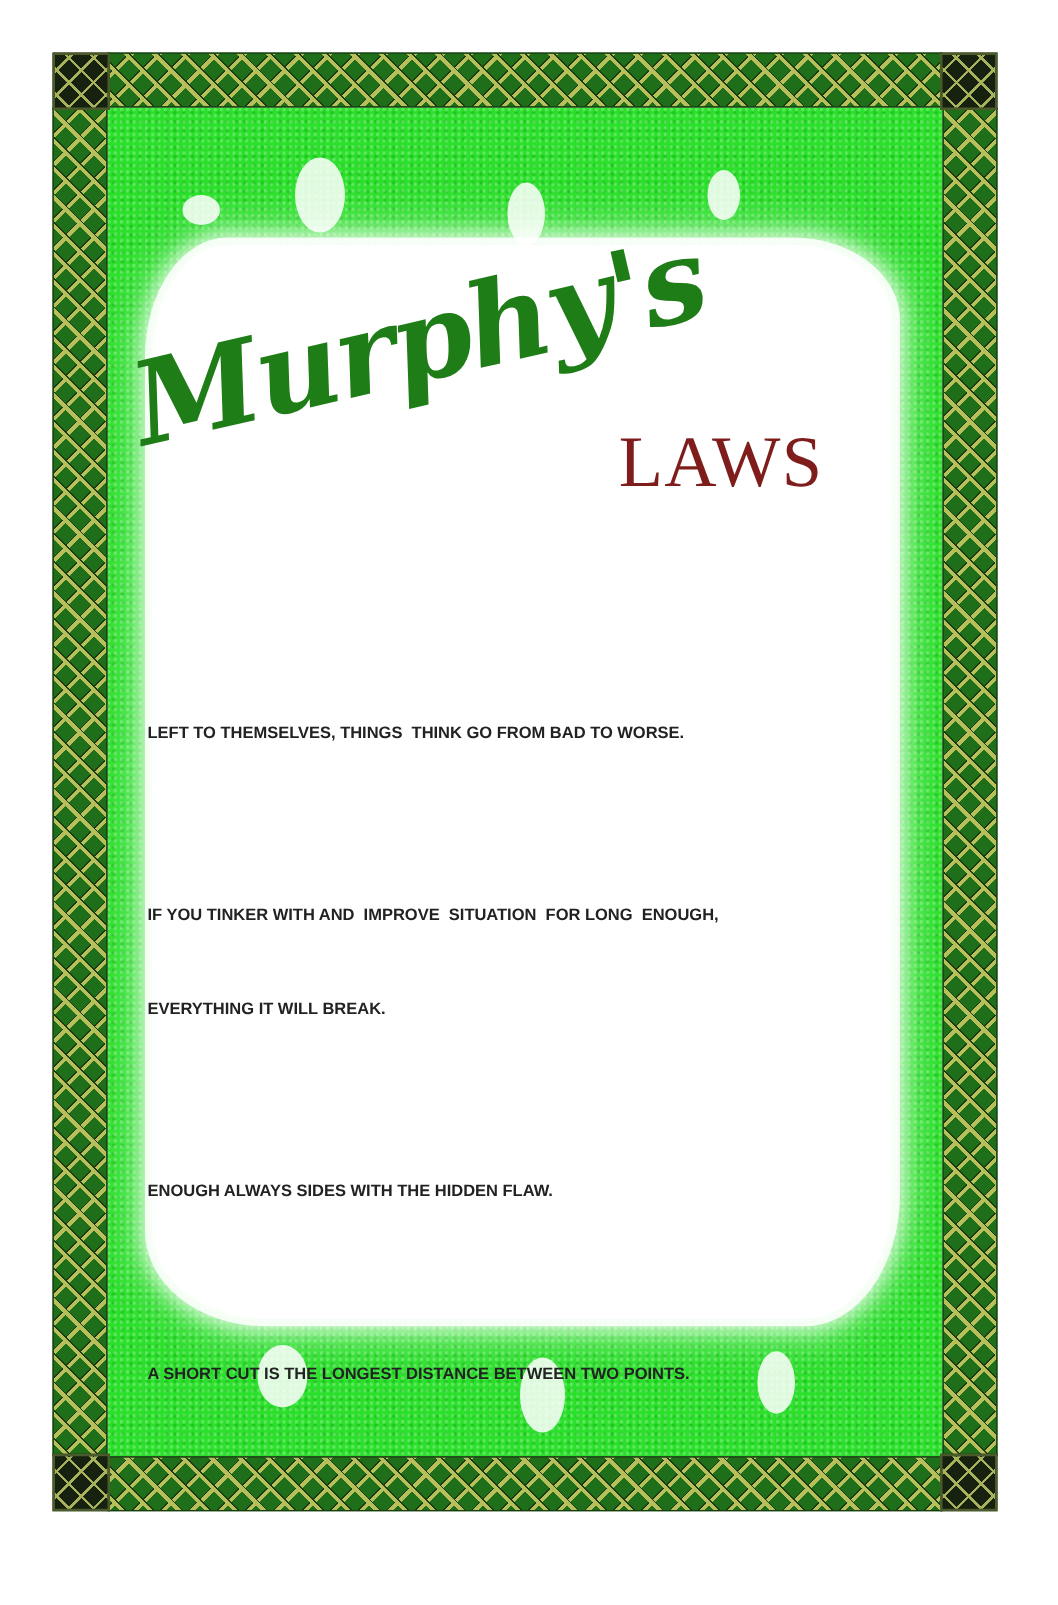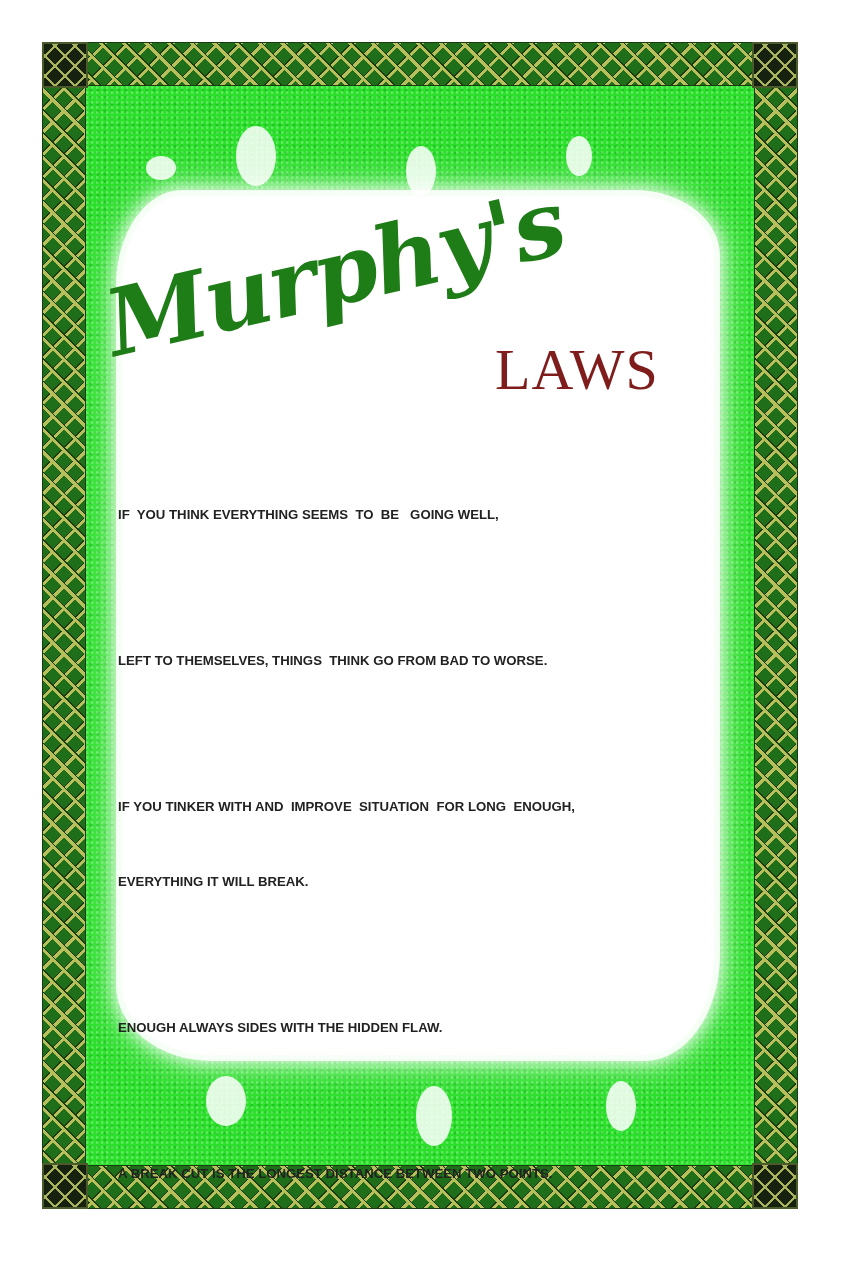--- a/index.html
+++ b/index.html
@@ -143,29 +143,28 @@
   <div class="corner c-br"></div>
 </div>
 
 <div class="title-wrap">
   <div class="title-main">Murphy's</div>
   <div class="title-sub">LAWS</div>
 </div>
 
 <div class="laws">
   <div class="law">
-    <span class="law-line">IF  YOU THINK EVERYTHING SEEMS  TO  BE   GOING WELL,</span>
   </div>
   <div class="law">
     <span class="law-line">LEFT TO THEMSELVES, THINGS  THINK GO FROM BAD TO WORSE.</span>
   </div>
   <div class="law">
     <span class="law-line">IF YOU TINKER WITH AND  IMPROVE  SITUATION  FOR LONG  ENOUGH,</span>
     <span class="law-line">EVERYTHING IT WILL BREAK.</span>
   </div>
   <div class="law">
     <span class="law-line">ENOUGH ALWAYS SIDES WITH THE HIDDEN FLAW.</span>
   </div>
   <div class="law">
-    <span class="law-line">A BREAK CUT IS THE LONGEST DISTANCE BETWEEN TWO POINTS.</span>
+    <span class="law-line">A SHORT CUT IS THE LONGEST DISTANCE BETWEEN TWO POINTS.</span>
   </div>
 
 </div>
 
 </body></html>

